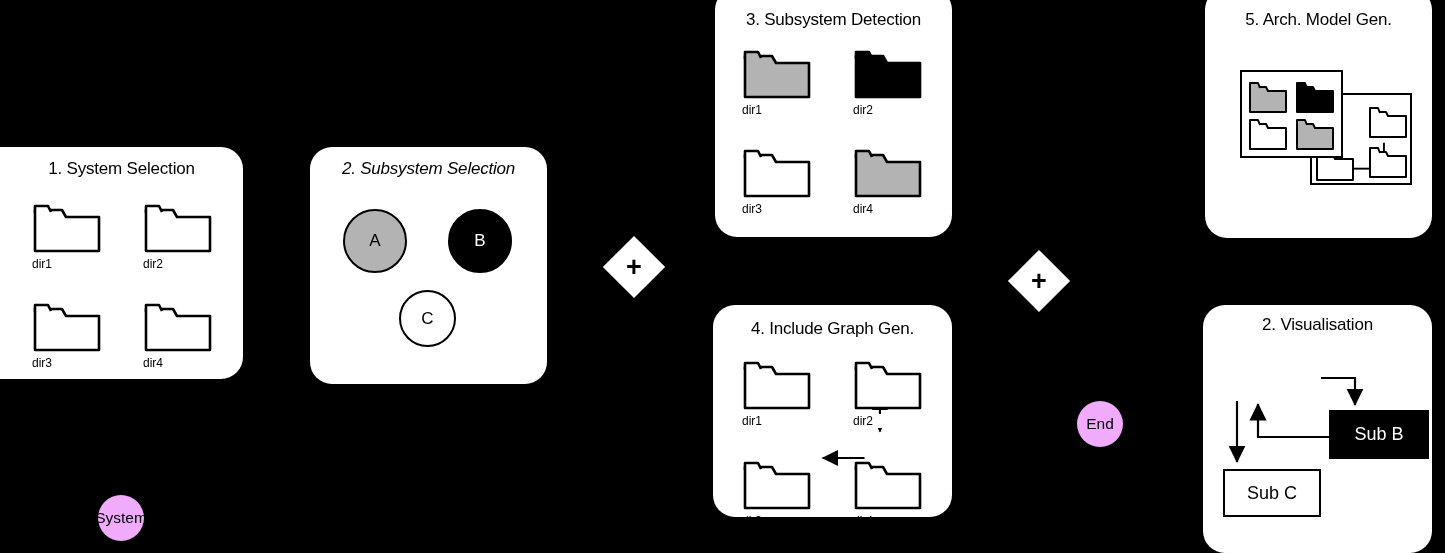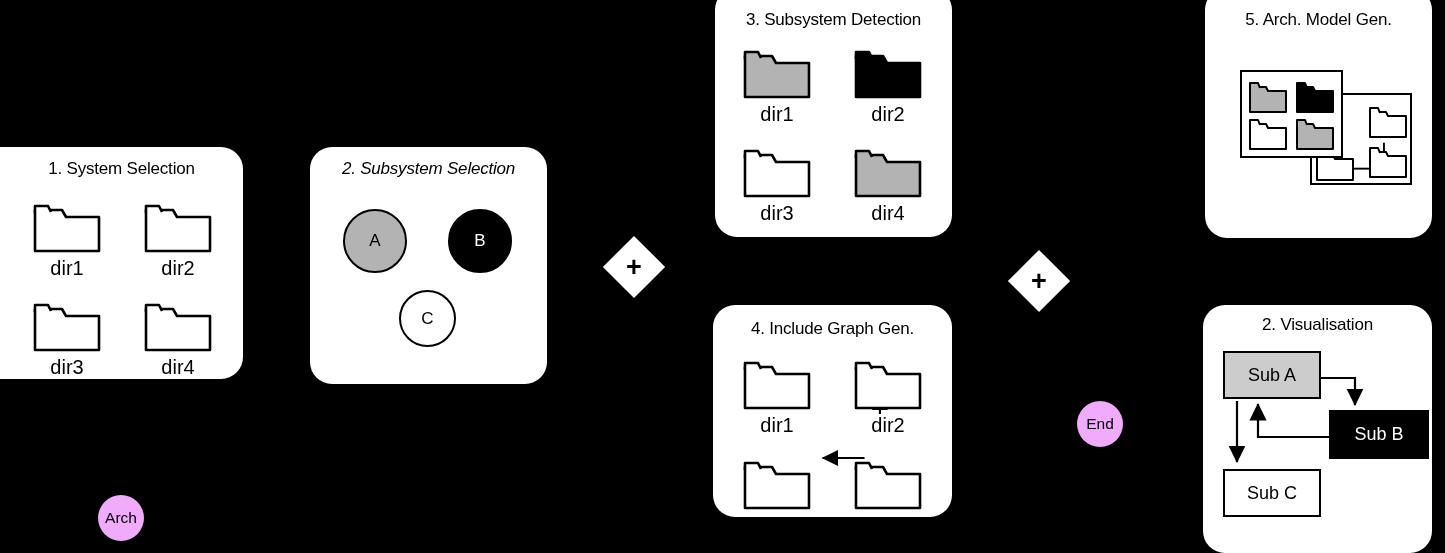--- a/index.html
+++ b/index.html
@@ -42,23 +42,22 @@
   
   .folder {
     position: absolute;
     width: 70px;
     height: 54px;
   }
   .folder svg { display: block; width: 100%; height: 100%; }
 
   .item-label {
     position: absolute;
-    text-align: center;
-    color: #000000;
-    font-size: 20px;
+    color: #000000;
+    font-size: 12px;
     white-space: nowrap;
     width: 70px;
   }
 
   
   .bubble {
     position: absolute;
     border-radius: 50%;
     border: 2.5px solid #000000;
     box-sizing: border-box;
@@ -368,28 +367,25 @@
         </marker>
       </defs>
 
       <path d="M118 73 L152 73 L152 100" fill="none" stroke="#000000" stroke-width="2.2" marker-end="url(#ah6)"></path>
 
       <path d="M126 132 L55 132 L55 99" fill="none" stroke="#000000" stroke-width="2.2" marker-end="url(#ah6)"></path>
 
       <path d="M34 96 L34 157" fill="none" stroke="#000000" stroke-width="2.2" marker-end="url(#ah6)"></path>
     </svg>
 
-    <div class="vnode gray" style="left:20px; top:46px; width:98px; height:48px;">
-      <span>Sub A</span>
-    </div>
     <div class="vnode" style="left:20px; top:164px; width:98px; height:48px;">
       <span>Sub C</span>
     </div>
     <div class="vnode black" style="left:126px; top:105px; width:100px; height:49px;">
       <span>Sub B</span>
     </div>
   </div>
 
   <div class="terminator" style="left:98px; top:495px;">
-    <span>Arch</span>
+    <span>System</span>
   </div>
 
 </div>
 
 </body></html>

